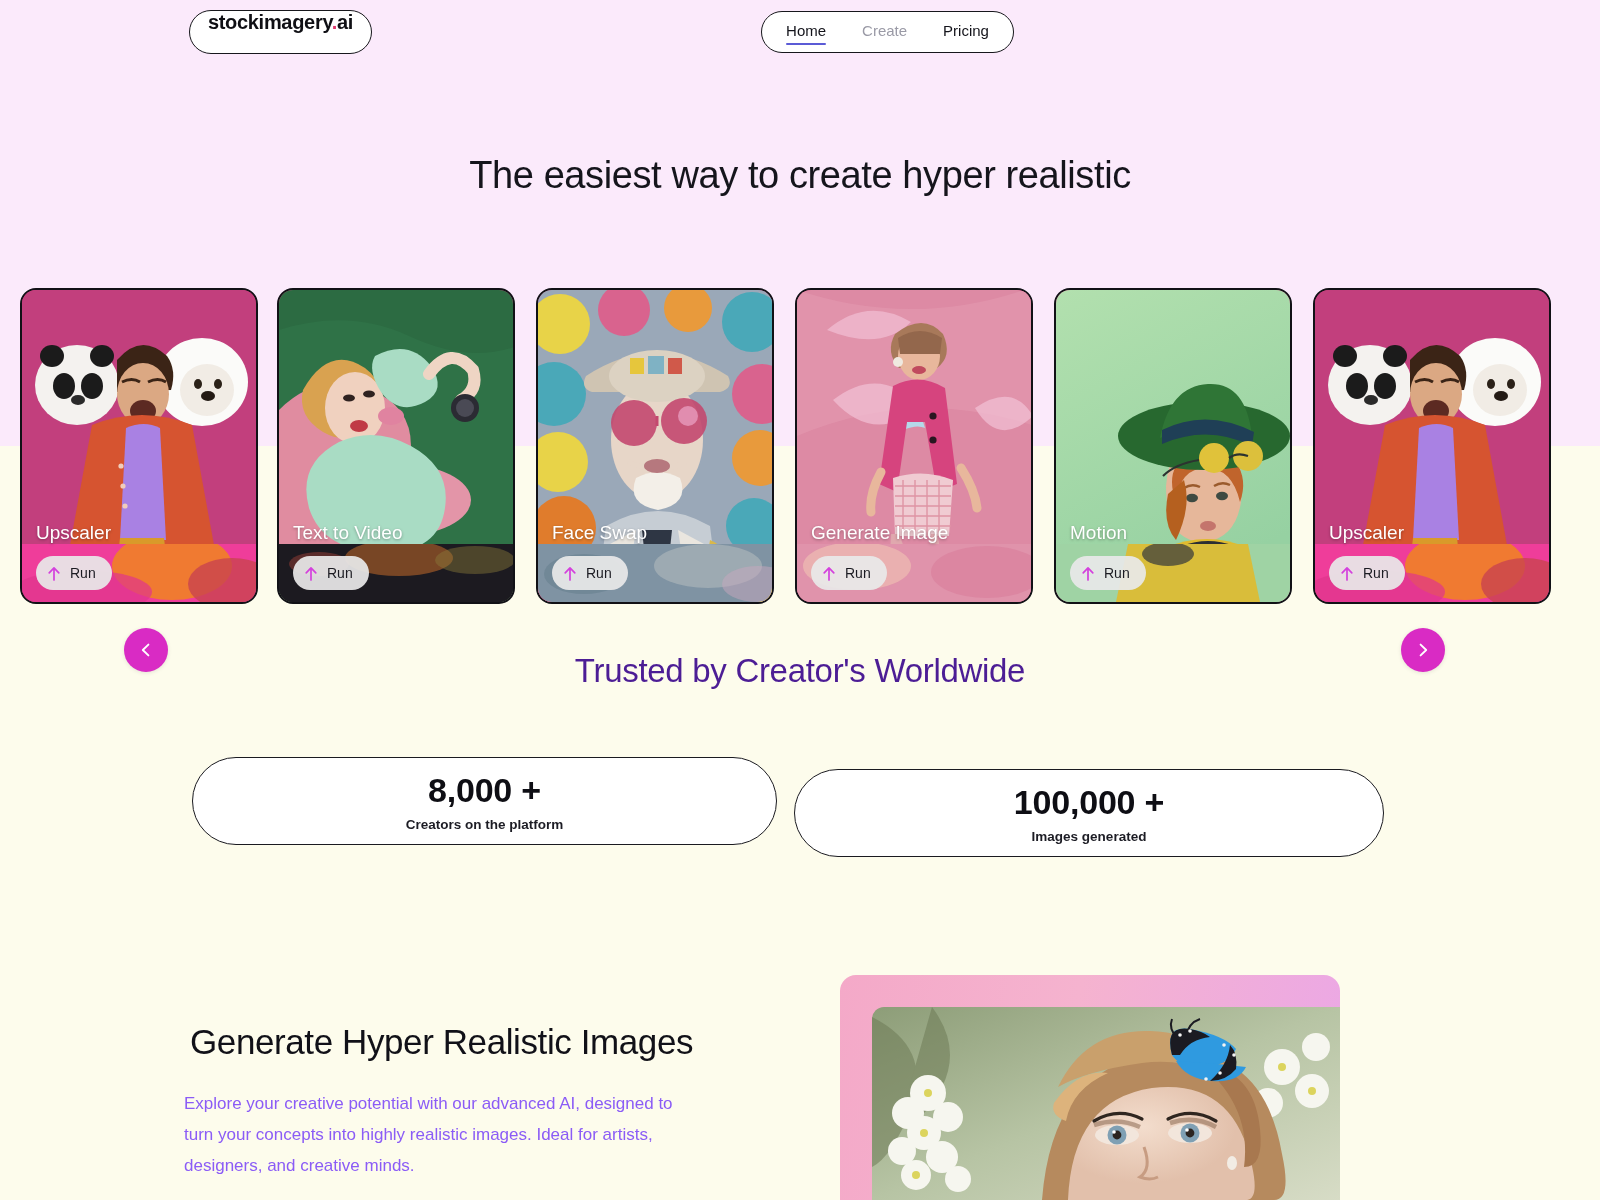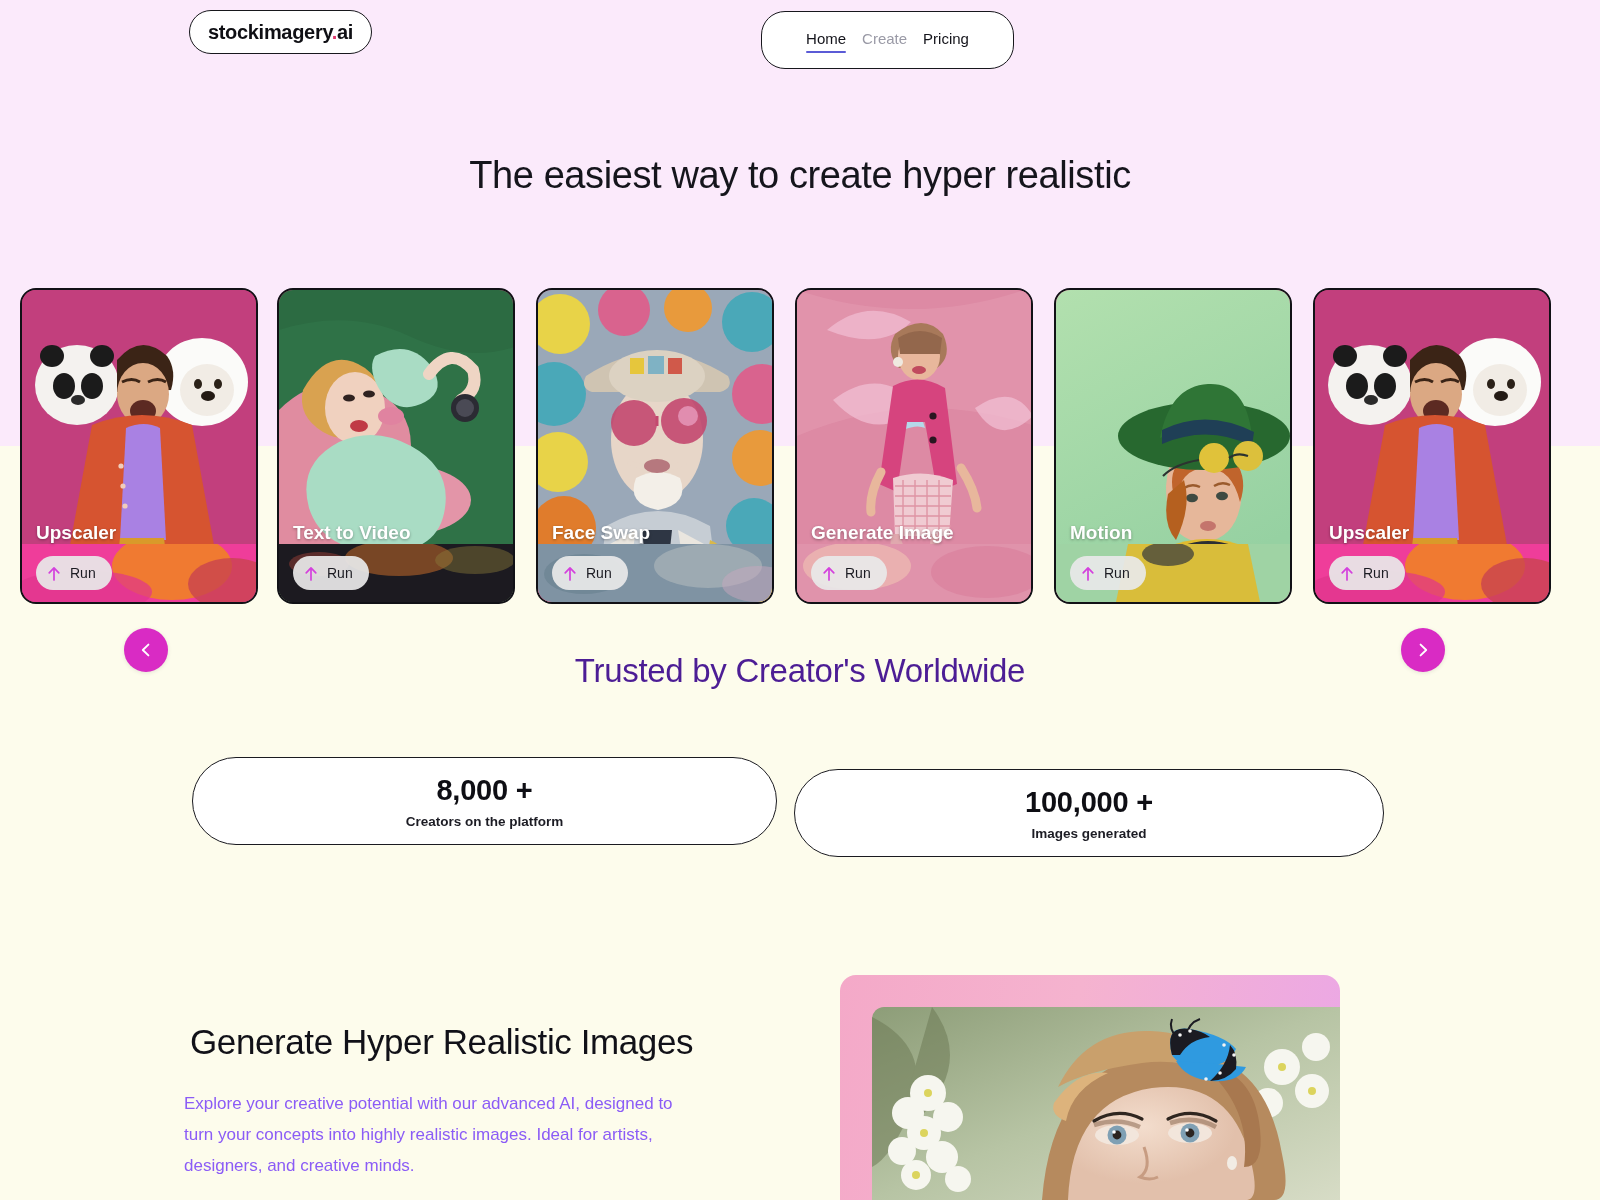--- a/index.html
+++ b/index.html
@@ -28,37 +28,37 @@
   #header {
     position: absolute; left: 0; top: 0; width: 1600px; height: 64px;
     z-index: 30;
   }
   #logo-pill {
     position: absolute; left: 189px; top: 10px;
     width: 183px; height: 44px;
     background: #ffffff;
     border: 1.6px solid #17171c;
     border-radius: 26px;
-    display: flex; align-items: center; justify-content: center;
+    display: flex; align-items: flex-start; justify-content: center;
   }
   #logo-text {
     font-size: 20px; font-weight: bold; color: #0f0f14;
     letter-spacing: -0.3px;
   }
   #logo-text .dot { color: #e0396f; }
   #logo-text .ai { color: #0f0f14; }
 
   #nav-pill {
     position: absolute; left: 761px; top: 11px;
-    width: 253px; height: 58px;
+    width: 253px; height: 42px;
     background: #ffffff;
     border: 1.5px solid #17171c;
     border-radius: 24px;
     display: flex; align-items: center; justify-content: center;
-    gap: 16px;
+    gap: 36px;
   }
   .nav-link {
     font-size: 15px; color: #13131a; cursor: pointer;
     position: relative; padding-bottom: 3px; white-space: nowrap;
   }
   .nav-link.muted { color: #9a9aa6; }
   .nav-link.active::after {
     content: ""; position: absolute; left: 0; right: 0; bottom: -3px;
     height: 2.5px; background: #5b5bd6; border-radius: 2px;
   }
@@ -83,21 +83,21 @@
     border: 2.6px solid #111116;
     border-radius: 16px;
     overflow: hidden;
     background: #d4437f;
   }
   .card-img {
     position: absolute; inset: 0;
   }
   .card-label {
     position: absolute; left: 14px; bottom: 58px;
-    font-size: 19px; font-weight: bold; color: #ffffff;
+    font-size: 19px; font-weight: normal; color: #ffffff;
     text-shadow: 0 1px 3px rgba(0,0,0,0.35);
     z-index: 4;
   }
   .card-footer {
     position: absolute; left: 0; right: 0; bottom: 0; height: 58px;
     z-index: 3;
     backdrop-filter: blur(6px);
   }
   .run-btn {
     position: absolute; left: 14px; bottom: 12px;
@@ -136,21 +136,21 @@
     height: 88px;
     background: #ffffff;
     border: 1.6px solid #1a1a20;
     border-radius: 48px;
     display: flex; flex-direction: column;
     align-items: center; justify-content: center;
     gap: 7px;
   }
   #stat-0 { left: 192px; width: 585px; }
   #stat-1 { left: 794px; width: 590px; margin-top: 12px; }
-  .stat-value { font-size: 29px; font-weight: bold; color: #0e0e14; letter-spacing: -0.2px; }
+  .stat-value { font-size: 34px; font-weight: bold; color: #0e0e14; letter-spacing: -0.2px; }
   .stat-label { font-size: 13.5px; font-weight: bold; color: #1c1c24; }
 
   
   #feature-heading {
     position: absolute; left: 190px; top: 1022px;
     font-size: 35px; font-weight: 400; color: #111118;
     letter-spacing: -0.4px;
   }
   #feature-body {
     position: absolute; left: 184px; top: 1088px; width: 500px;

